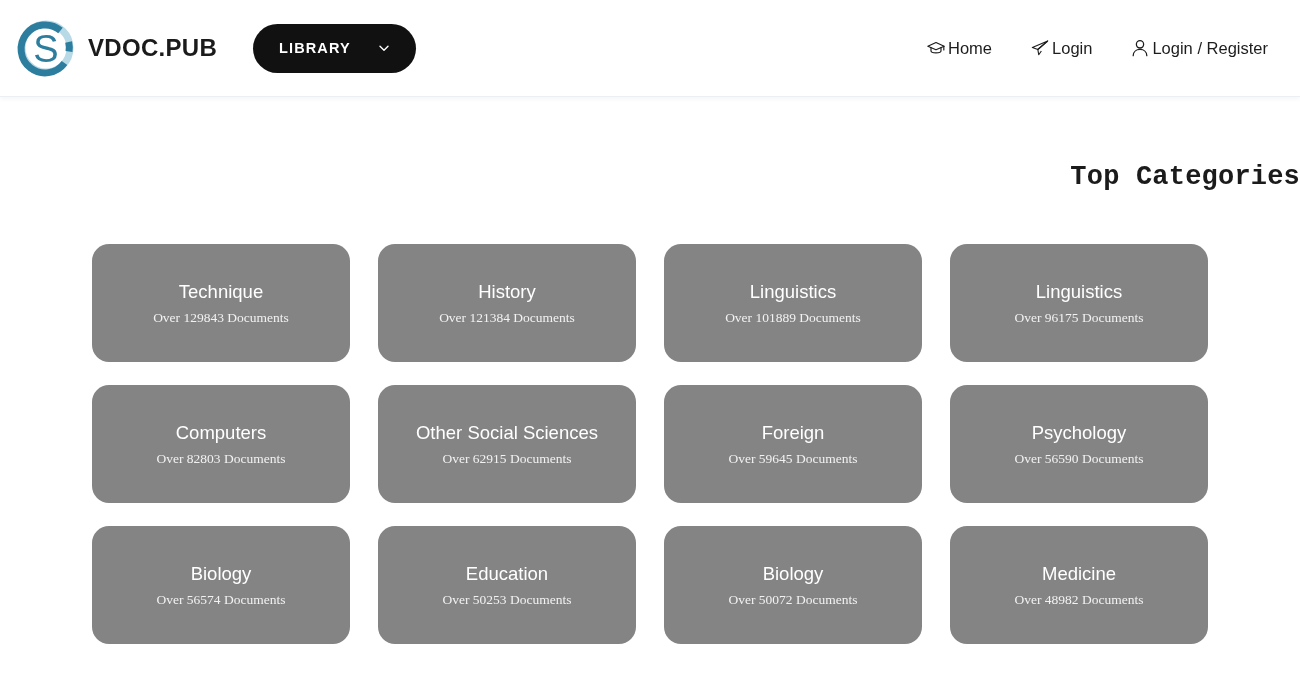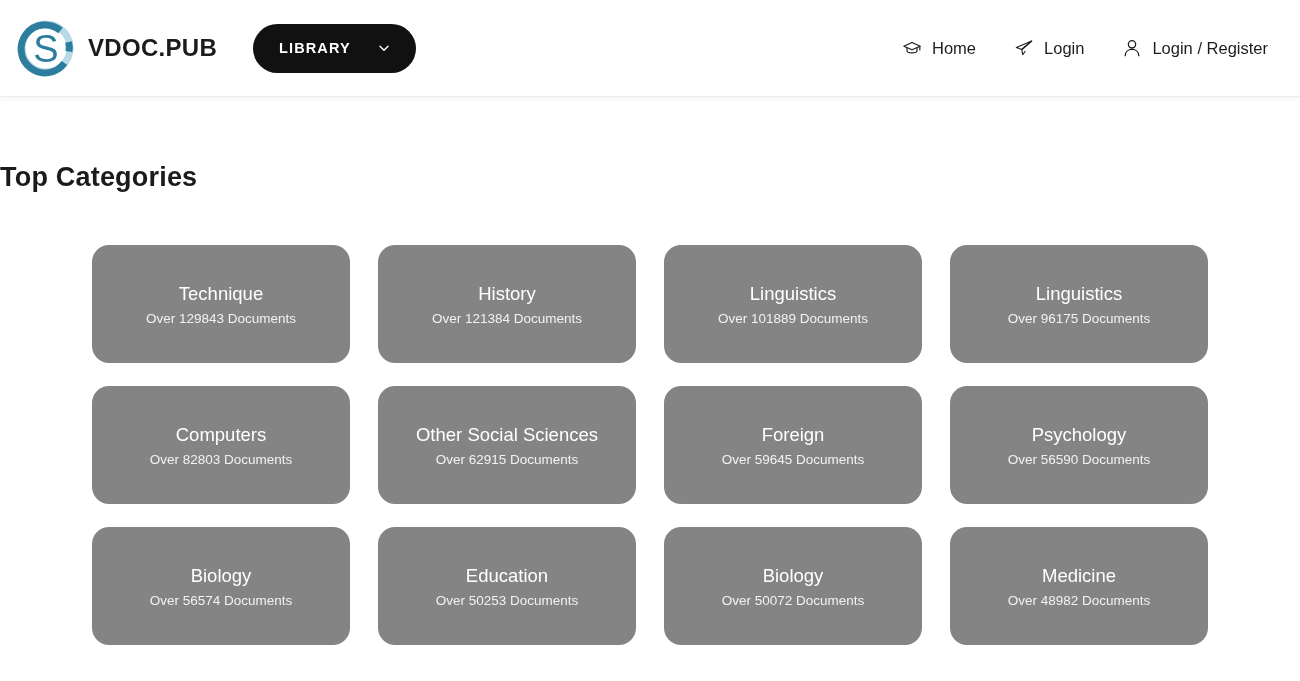--- a/index.html
+++ b/index.html
@@ -86,21 +86,21 @@
     margin-left: auto;
     margin-right: 32px;
     display: flex;
     align-items: center;
     gap: 38px;
   }
 
   .nav-item {
     display: flex;
     align-items: center;
-    gap: 10px;
+    gap: 2px;
     color: #1d1d1d;
     font-size: 16.5px;
     text-decoration: none;
     cursor: pointer;
     white-space: nowrap;
     font-family: "Liberation Sans", sans-serif;
   }
 
   .nav-icon {
     width: 20px;
@@ -113,27 +113,27 @@
   .main {
     position: absolute;
     top: 97px; left: 0;
     width: 1300px;
     height: 584px;
     background: #ffffff;
     overflow: hidden;
   }
 
   .page-title {
-    text-align: left;
+    text-align: right;
     font-size: 27px;
     font-weight: 700;
     color: #1b1b1b;
     margin-top: 65px;
     letter-spacing: 0.2px;
-    font-family: Liberation Sans, sans-serif;
+    font-family: Liberation Mono, monospace;
   }
 
   .grid {
     width: 1118px;
     margin: 0 auto;
     margin-top: 52px;
     display: grid;
     grid-template-columns: repeat(4, 258px);
     column-gap: 28px;
     row-gap: 23px;
@@ -164,21 +164,21 @@
     font-family: "Liberation Sans", sans-serif;
   }
 
   .cat-sub {
     color: #f2f2f2;
     font-size: 13.5px;
     font-weight: 400;
     margin-top: 6px;
     text-align: center;
     white-space: nowrap;
-    font-family: Liberation Sans, sans-serif;
+    font-family: Liberation Serif, serif;
   }
 </style>
 </head>
 <body>
 
 <div class="page">
 
   <div class="header">
 
     <div class="brand">

